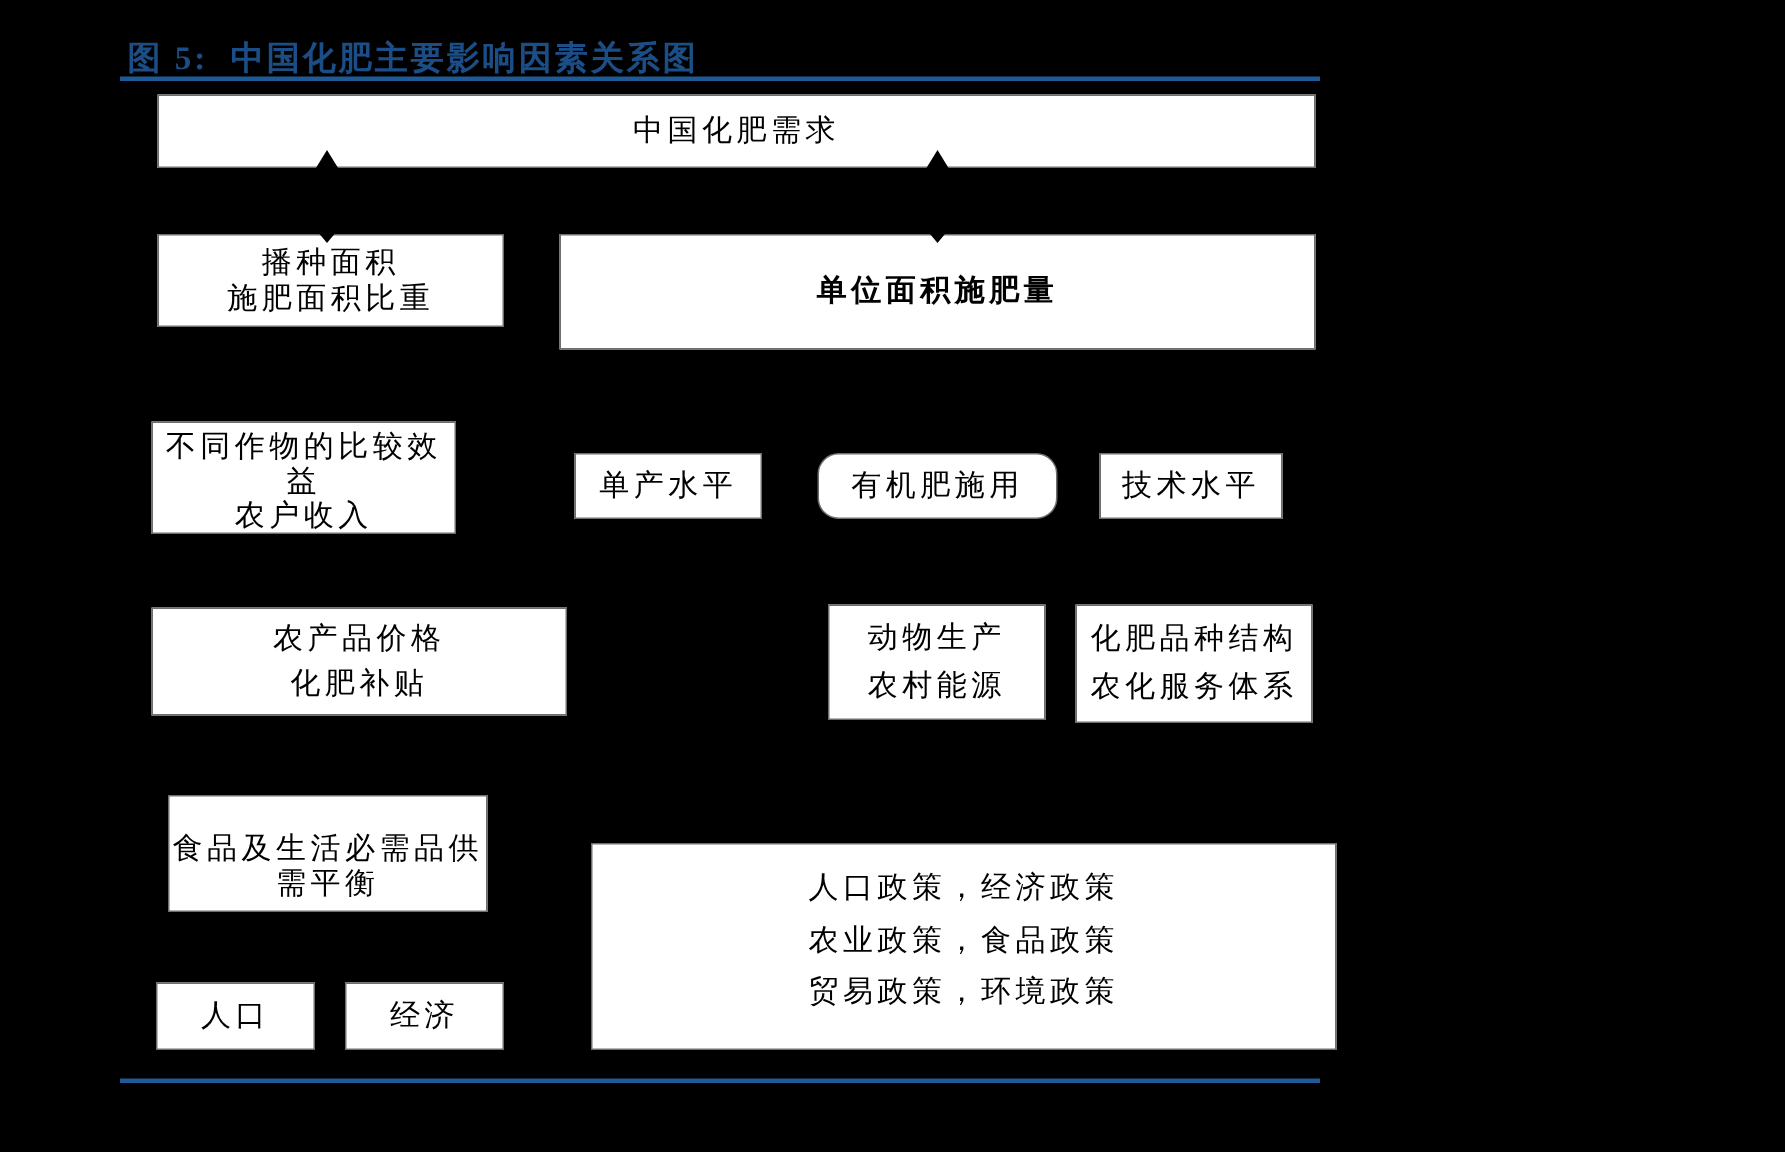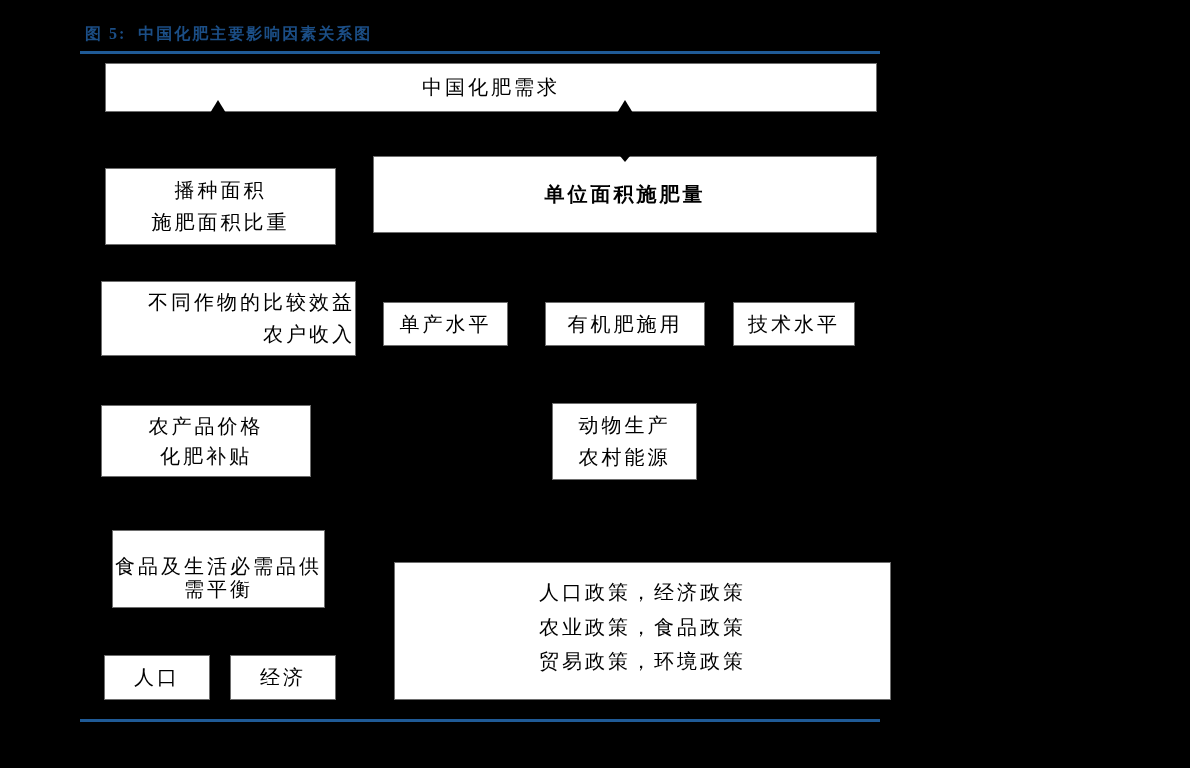--- a/index.html
+++ b/index.html
@@ -6,21 +6,21 @@
   #stage{
     position:relative;
     width:1190px;height:768px;
     background:#000000;
     overflow:hidden;
     font-family:"Liberation Serif", serif;
   }
   
   .fig-title{
     position:absolute;left:85px;top:24px;
-    font-size:16px;font-weight:bold;color:#1b4e86;
+    font-size:22px;font-weight:bold;color:#1b4e86;
     letter-spacing:2px;white-space:pre;
   }
   .rule{
     position:absolute;left:80px;width:800px;height:3px;background:#1f5a96;
   }
   .rule-top{top:51px;}
   .rule-bottom{top:719px;}
 
   
   .box{
@@ -32,27 +32,27 @@
     display:flex;flex-direction:column;
     align-items:center;justify-content:space-around;
     text-align:center;
     font-size:20px;
     letter-spacing:3px;
     line-height:1.15;
   }
   .box .ln{display:block;}
 
   .b-demand   {left:105px;top:63px; width:772px;height:49px;justify-content:center;}
-  .b-sown     {left:105px;top:168px;width:231px;height:77px;padding:6px 0;}
+  .b-sown     {left:105px;top:156px;width:231px;height:62px;padding:6px 0;}
   .b-perarea  {left:373px;top:156px;width:504px;height:77px;justify-content:center;font-weight:bold;}
-  .b-benefit  {left:101px;top:281px;width:255px;height:75px;padding:5px 0;align-items:flex-end;}
+  .b-benefit  {left:101px;top:281px;width:203px;height:75px;padding:5px 0;}
   .b-yield    {left:383px;top:302px;width:125px;height:44px;justify-content:center;}
-  .b-organic  {left:545px;top:302px;width:160px;height:44px;justify-content:center;}
+  .b-organic  {left:545px;top:302px;width:160px;height:44px;justify-content:center;border-radius:14px;}
   .b-tech     {left:733px;top:302px;width:122px;height:44px;justify-content:center;}
-  .b-price    {left:101px;top:405px;width:210px;height:72px;padding:5px 12px;}
+  .b-price    {left:101px;top:405px;width:277px;height:72px;padding:5px 12px;}
   .b-nature   {left:374px;top:403px;width:143px;height:77px;padding:6px 0;}
   .b-animal   {left:552px;top:403px;width:145px;height:77px;padding:6px 0;}
   .b-variety  {left:717px;top:403px;width:158px;height:79px;padding:6px 0;}
   .b-food     {left:112px;top:530px;width:213px;height:78px;padding:24px 0;}
   .b-policy   {left:394px;top:562px;width:497px;height:138px;justify-content:space-evenly;padding:6px 0 14px 0;}
   .b-pop      {left:104px;top:655px;width:106px;height:45px;justify-content:center;}
   .b-econ     {left:230px;top:655px;width:106px;height:45px;justify-content:center;}
 
   
   .arrow-up{
@@ -111,20 +111,24 @@
   </div>
 
   <div class="box b-price">
     <span class="ln">农产品价格</span>
     <span class="ln">化肥补贴</span>
   </div>
   <div class="box b-animal">
     <span class="ln">动物生产</span>
     <span class="ln">农村能源</span>
   </div>
+  <div class="box b-variety">
+    <span class="ln">化肥品种结构</span>
+    <span class="ln">农化服务体系</span>
+  </div>
 
   <div class="box b-food">
     <span class="ln">食品及生活必需品供</span>
     <span class="ln">需平衡</span>
   </div>
   <div class="box b-policy">
     <span class="ln">人口政策，经济政策</span>
     <span class="ln">农业政策，食品政策</span>
     <span class="ln">贸易政策，环境政策</span>
   </div>

